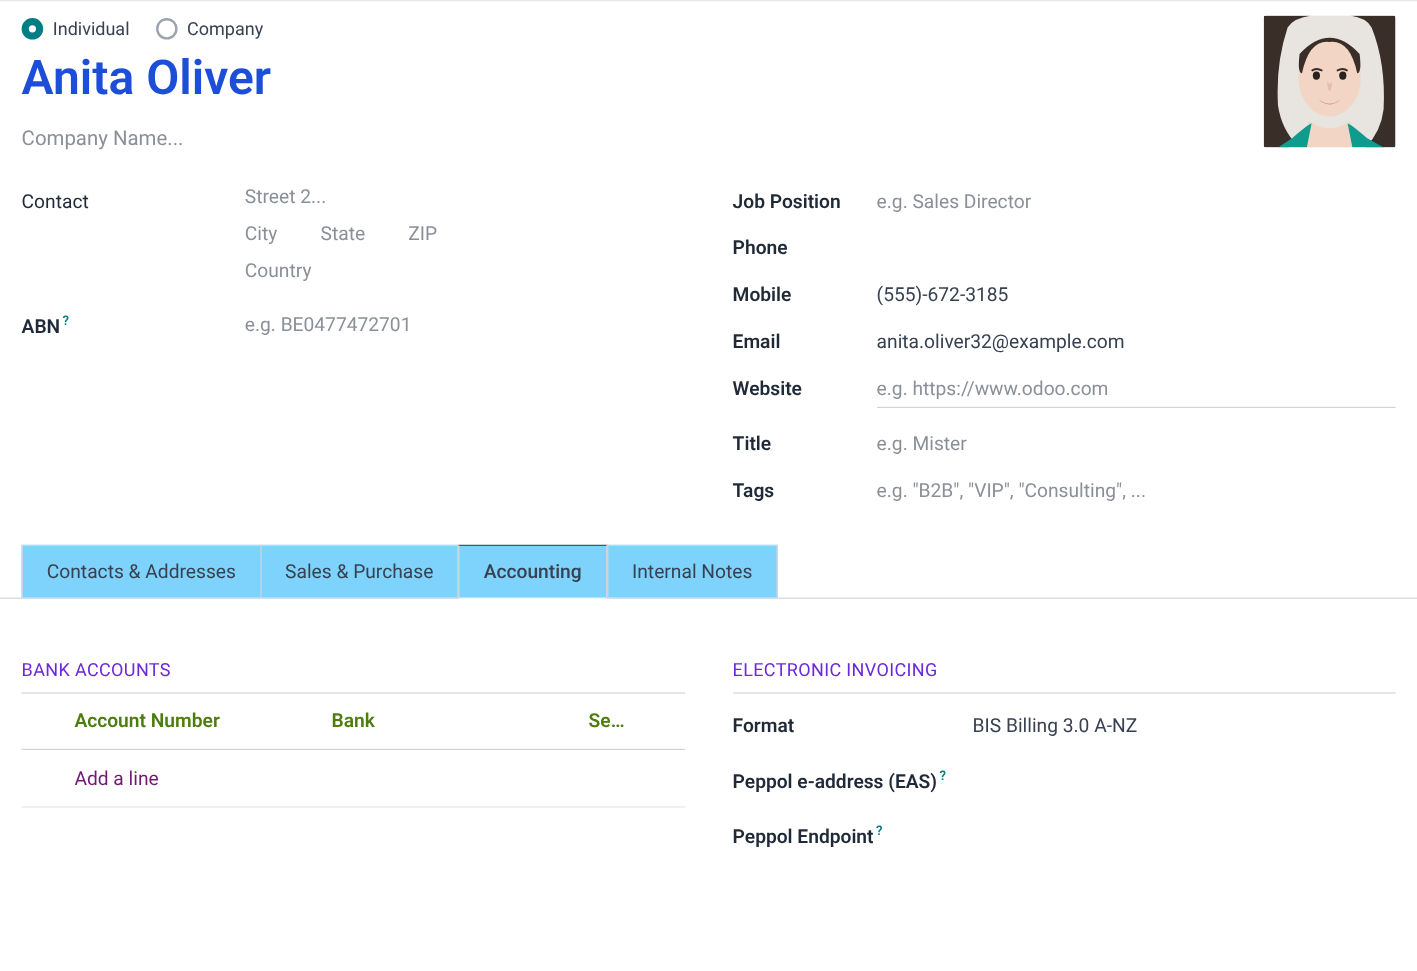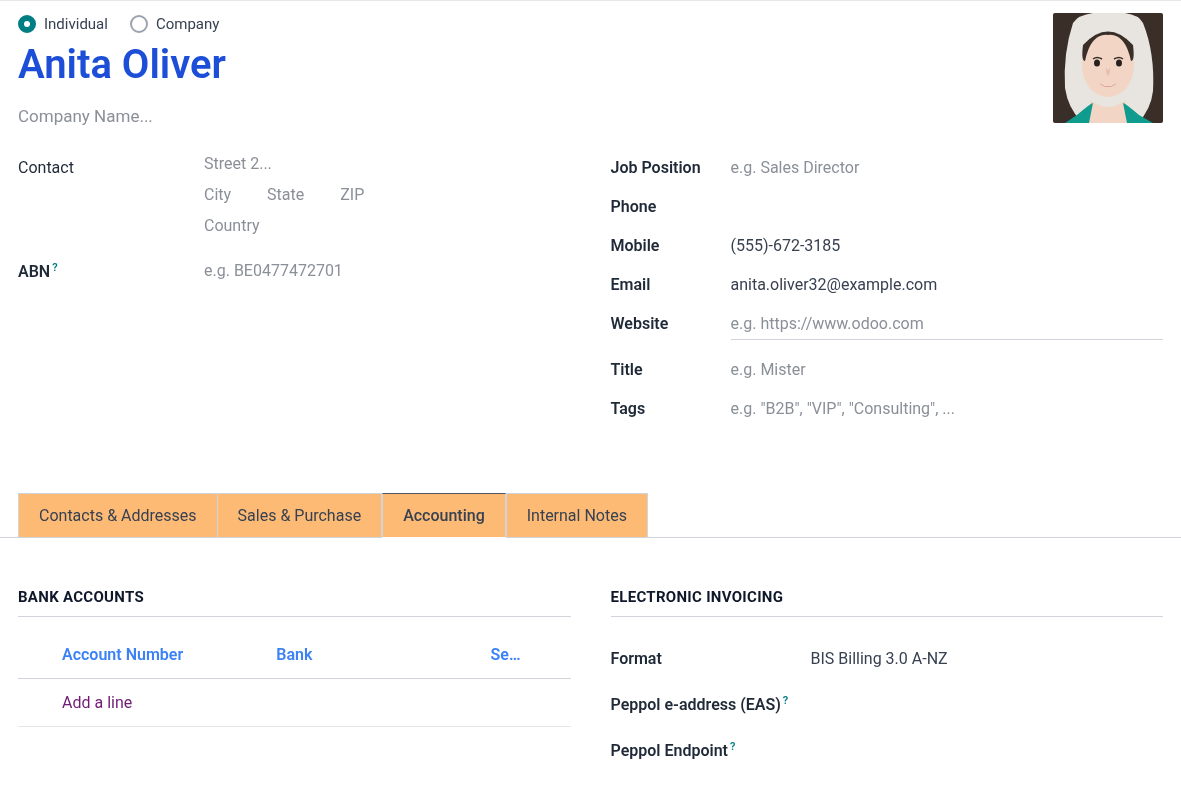--- a/index.html
+++ b/index.html
@@ -62,43 +62,43 @@
   .underline-field {
     border-bottom: 1px solid #d1d5db; padding-bottom: 6px; min-height: 28px;
   }
   .tabs {
     display: flex; border-bottom: 1px solid #d1d5db; padding-left: 18px;
     margin-top: 10px;
   }
   .tab {
     padding: 12px 20px; font-size: 16px; color: #374151;
     border: 1px solid transparent; border-bottom: none;
-    cursor: pointer; background: #fdba74; margin-top: 39px;
+    cursor: pointer; background: #7dd3fc;
   }
   .tab.bordered { border-color: #d1d5db; border-bottom: none; }
   .tab.active {
     border-color: #d1d5db; border-top: 1px solid #4b5563;
     border-bottom: 1px solid #fff; margin-bottom: -1px;
     font-weight: 500;
   }
   .tab + .tab.bordered { border-left: none; }
   .tab.active + .tab.bordered { border-left: 1px solid #d1d5db; }
   .tab-content { padding: 50px 18px 20px 18px; }
   .section-two-col {
     display: grid; grid-template-columns: 1fr 1fr; gap: 40px;
   }
   .section-title {
-    font-size: 15px; font-weight: 700; letter-spacing: 0.3px;
-    color: #0f172a; border-bottom: 1px solid #d1d5db;
-    padding-bottom: 10px; margin-bottom: 28px;
+    font-size: 15px; font-weight: 400; letter-spacing: 0.3px;
+    color: #6d28d9; border-bottom: 1px solid #d1d5db;
+    padding-bottom: 10px; margin-bottom: 13px;
   }
   .bank-table { width: 100%; }
   .bank-head {
     display: grid; grid-template-columns: 44px 1fr 1fr 80px;
-    font-weight: 600; font-size: 16px; color: #3b82f6;
+    font-weight: 600; font-size: 16px; color: #4d7c0f;
     padding-bottom: 14px; border-bottom: 1px solid #d1d5db;
   }
   .bank-row {
     display: grid; grid-template-columns: 44px 1fr 1fr 80px;
     padding: 14px 0; border-bottom: 1px solid #e5e7eb;
   }
   .add-line { color: #701a75; cursor: pointer; }
   .einv .field-row { grid-template-columns: 200px 1fr; margin-bottom: 22px; }
   .einv .field-label { font-weight: 600; }
 </style>

